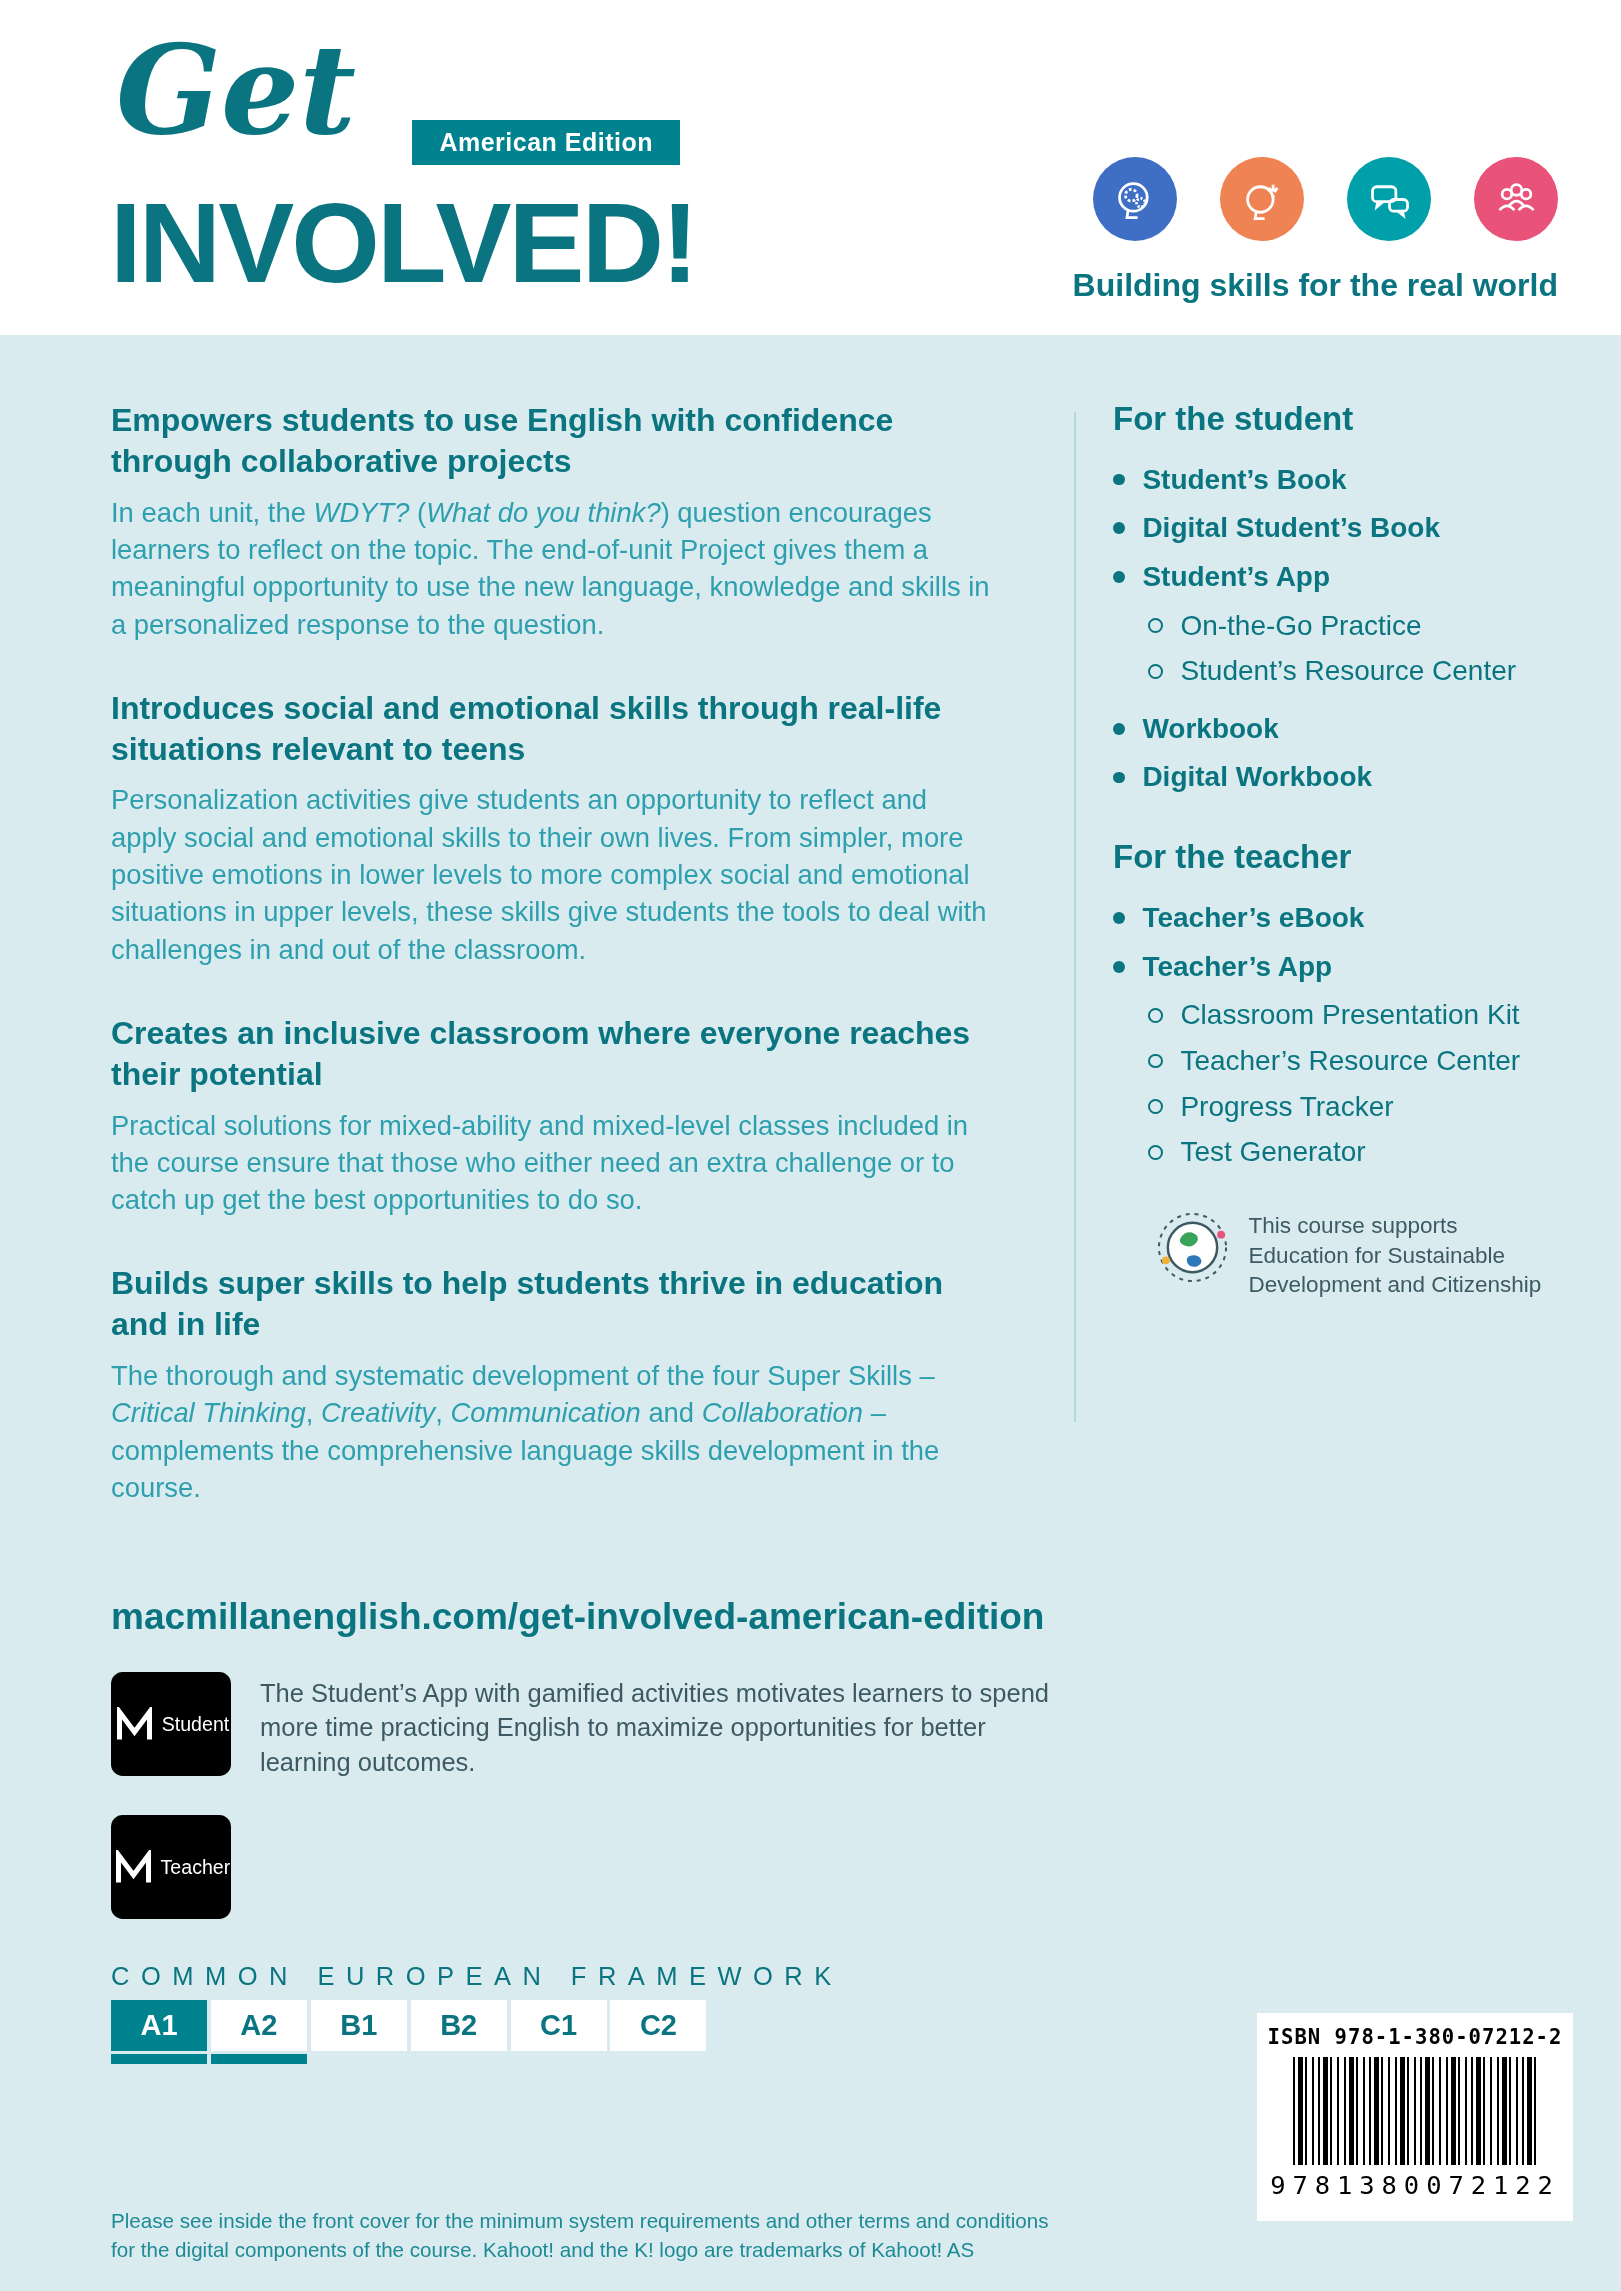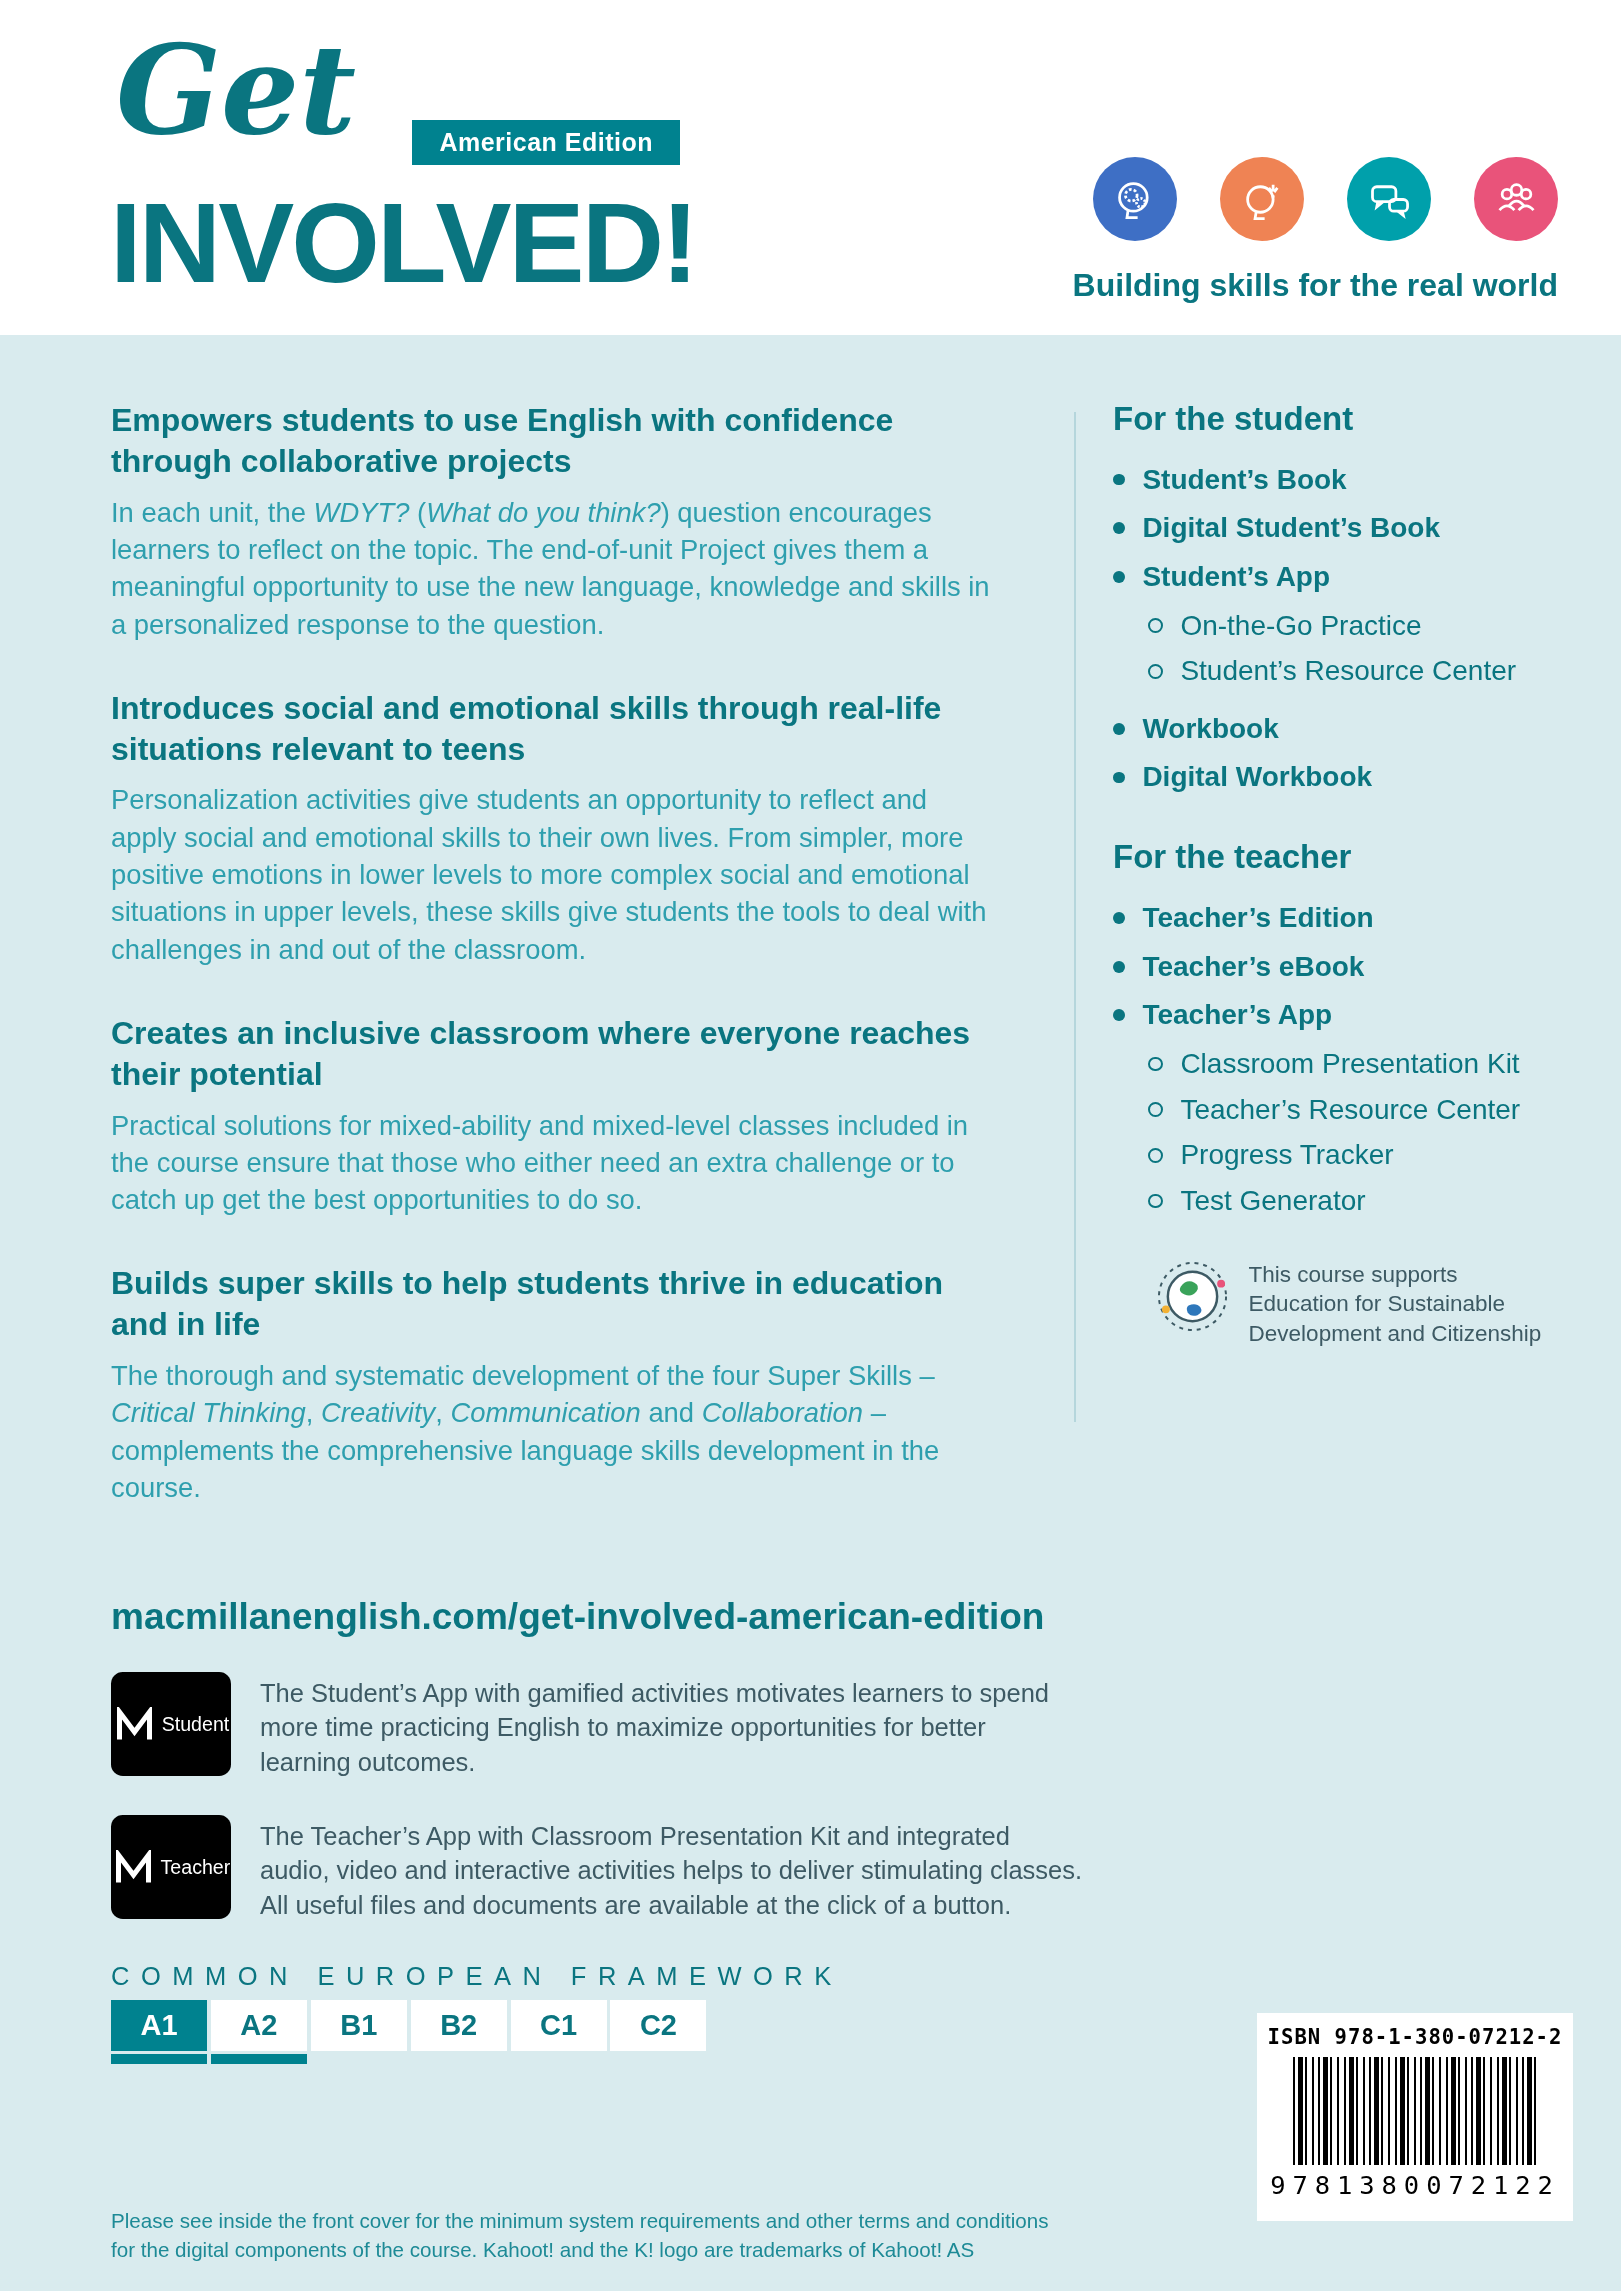--- a/index.html
+++ b/index.html
@@ -172,24 +172,20 @@
     <li class="l1">
         <span class="dot"></span>
         <span>Digital Workbook</span>
       </li>
   </ul>
 
   <h2 class="side-h mt">For the teacher</h2>
   <ul class="plist">
     <li class="l1">
         <span class="dot"></span>
-        <span>Teacher’s Edition</span>
-      </li>
-    <li class="l1">
-        <span class="dot"></span>
         <span>Teacher’s eBook</span>
       </li>
     <li class="l1">
         <span class="dot"></span>
         <span>Teacher’s App</span>
       </li>
     <li class="l2">
         <span class="ring"></span>
         <span>Classroom Presentation Kit</span>
       </li>
@@ -233,21 +229,20 @@
   <p class="app-text">The Student’s App with gamified activities motivates learners to spend more time practicing English to maximize opportunities for better learning outcomes.</p>
 </div>
 
 <div class="abs app-row teacher">
   <div class="badge-app">
     <svg width="43" height="35" viewBox="0 0 32 28">
       <polyline points="4,26 4,4 16,20 28,4 28,26" fill="none" stroke="#ffffff" stroke-width="4"></polyline>
     </svg>
     <span>Teacher</span>
   </div>
-  <p class="app-text">The Teacher’s App with Classroom Presentation Kit and integrated audio, video and interactive activities helps to deliver stimulating classes. All useful files and documents are available at the click of a button.</p>
 </div>
 
 <div class="abs cefr-title">COMMON EUROPEAN FRAMEWORK</div>
 <div class="abs cefr-row">
   <div class="cefr-cell">
     <div class="cefr-box active">A1</div>
     <div class="cefr-bar"></div>
   </div>
   <div class="cefr-cell">
     <div class="cefr-box">A2</div>

